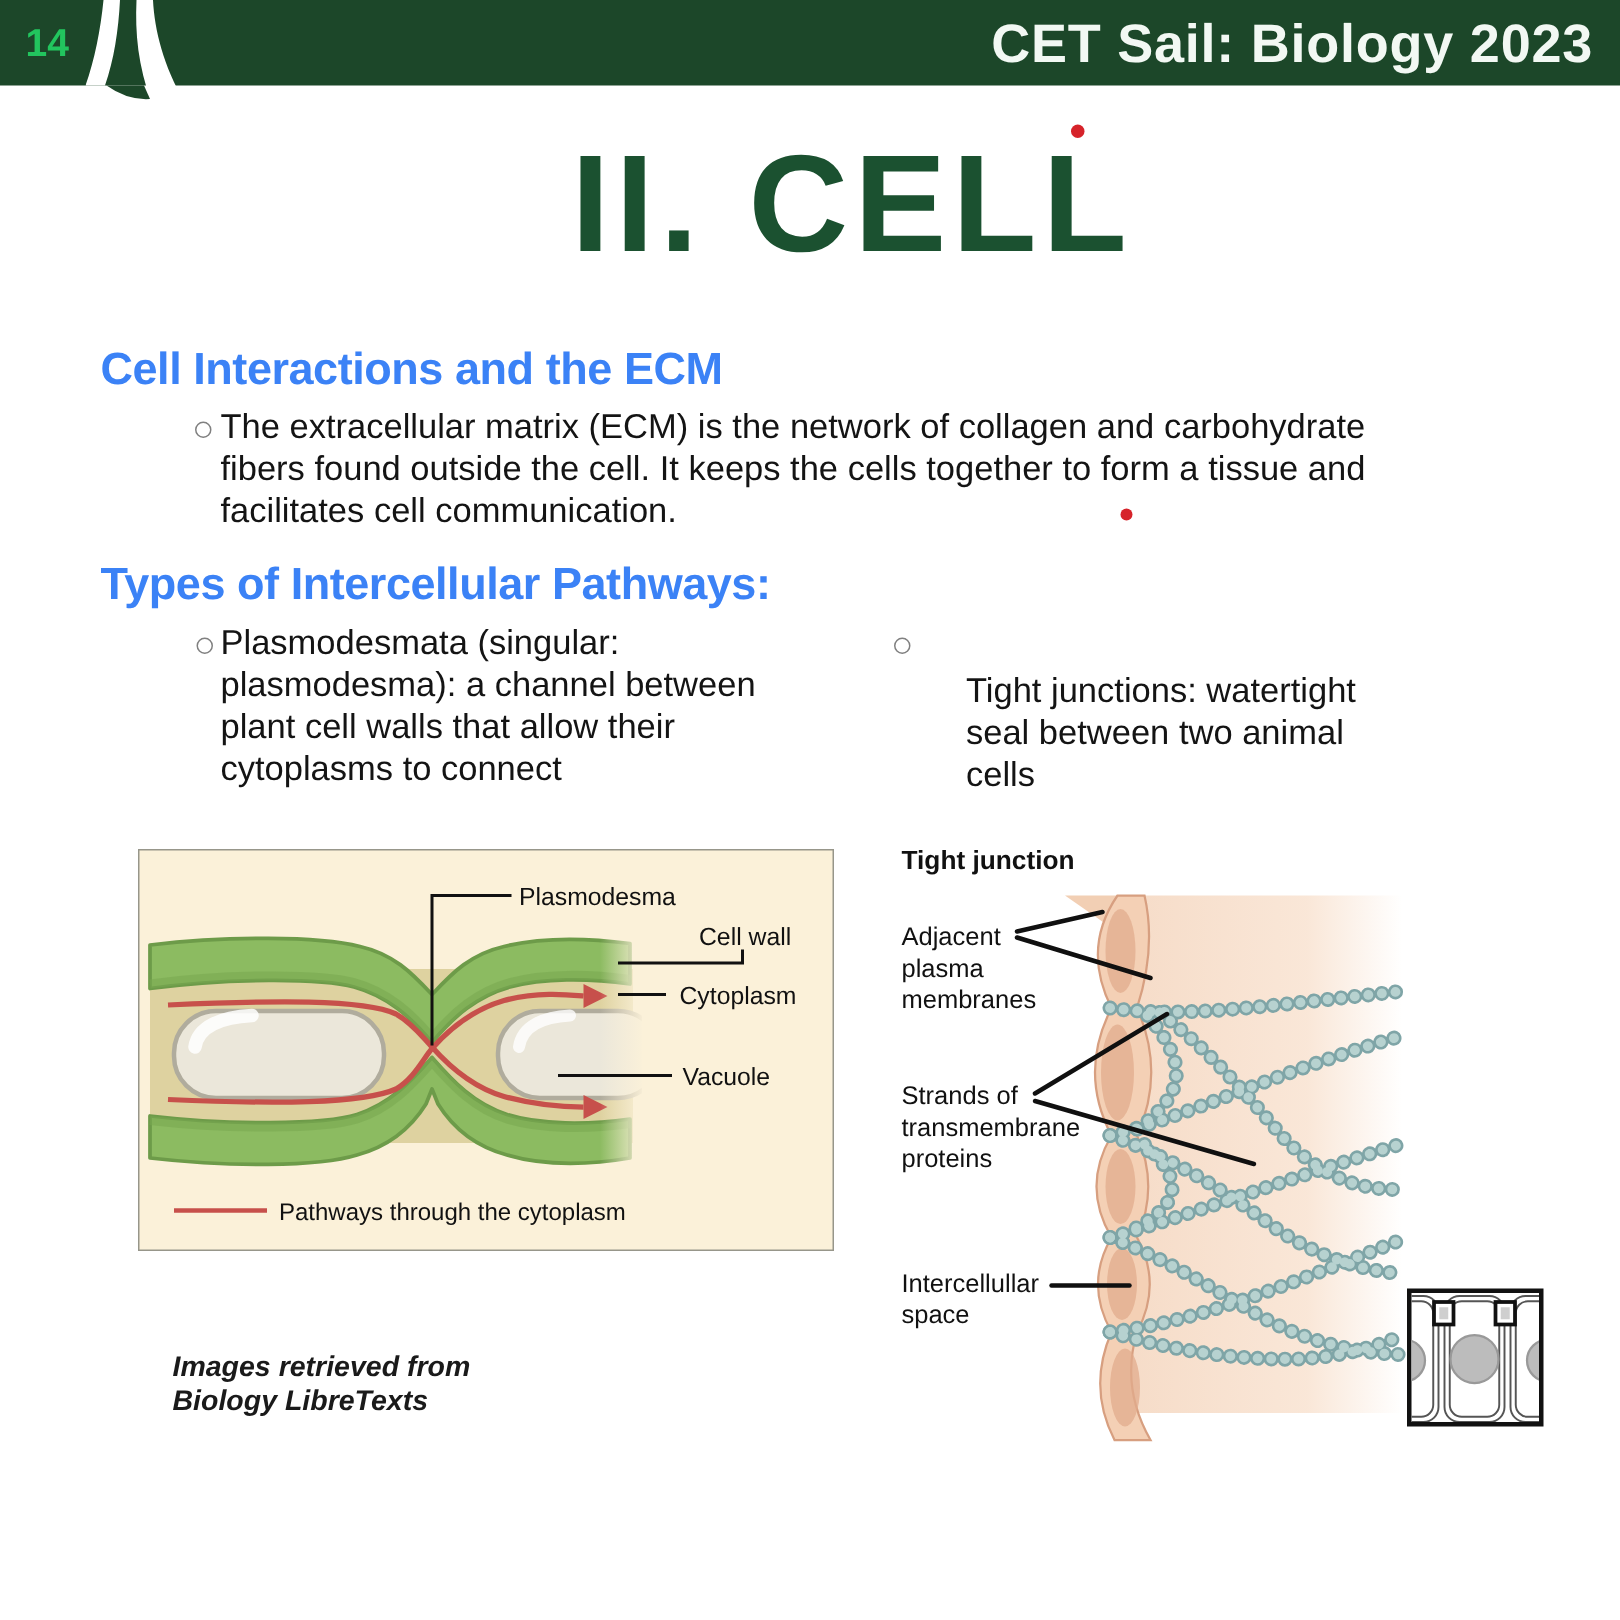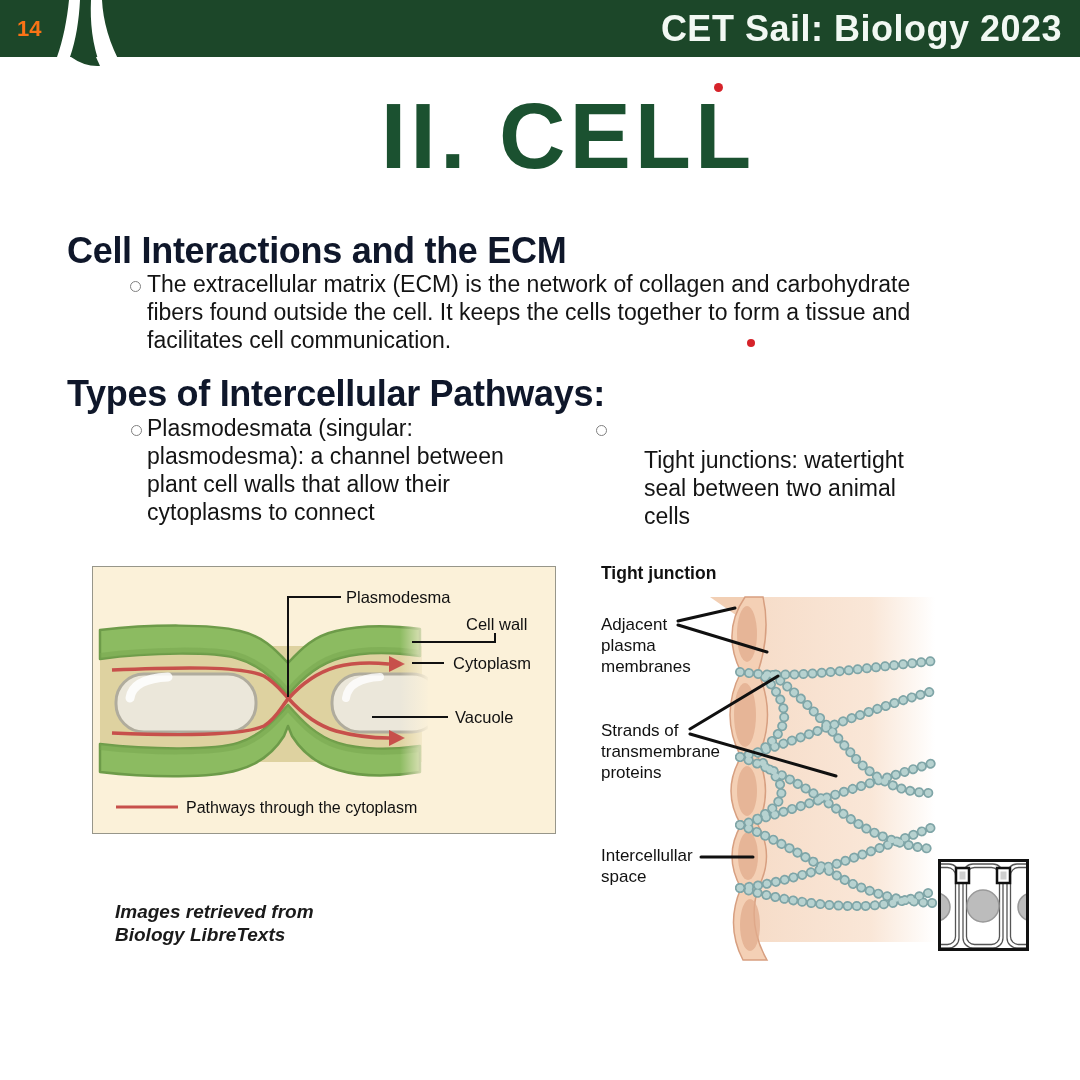--- a/index.html
+++ b/index.html
@@ -2,31 +2,31 @@
 <html><head>
 <meta charset="utf-8">
 <style>
   html,body{margin:0;padding:0;background:#fff;}
   .page{position:relative;width:1080px;height:1080px;background:#ffffff;overflow:hidden;
         font-family:"Liberation Sans", sans-serif;color:#141414;}
   .abs{position:absolute;}
 
   
   .header{left:0;top:0;width:1080px;height:57px;background:#1c4729;}
-  .page-num{left:17px;top:0;height:57px;line-height:57px;font-size:22px;font-weight:700;color:#f97316;}
+  .page-num{left:17px;top:0;height:57px;line-height:57px;font-size:26px;font-weight:700;color:#22c55e;}
   .swoosh{left:57px;top:0;width:72px;height:68px;}
   .course-title{right:18px;top:0;height:51px;line-height:57px;font-size:36px;font-weight:700;color:#f2f8f3;letter-spacing:.5px;}
 
   
   .main-title{left:0;top:90px;width:1080px;text-align:center;font-size:92px;line-height:1;
               font-weight:700;color:#1b5130;letter-spacing:4px;padding-left:28px;}
   .red-dot{width:9px;height:9px;border-radius:50%;background:#d6232a;}
 
   
-  .sec-heading{font-size:36px;font-weight:700;color:#0f172a;letter-spacing:-.3px;}
+  .sec-heading{font-size:30px;font-weight:700;color:#3b82f6;letter-spacing:-.3px;}
   .bullet-circle{width:9px;height:9px;border:1.5px solid #808080;border-radius:50%;background:transparent;}
   .body-text{font-size:23px;line-height:28px;color:#141414;}
   .body-text b{font-weight:400;text-align:center;}
 
   
   .credits{font-size:19px;font-weight:700;font-style:italic;line-height:23px;color:#1a1a1a;}
 
   svg text{font-family:"Liberation Sans", sans-serif;}
 </style>
 </head>

